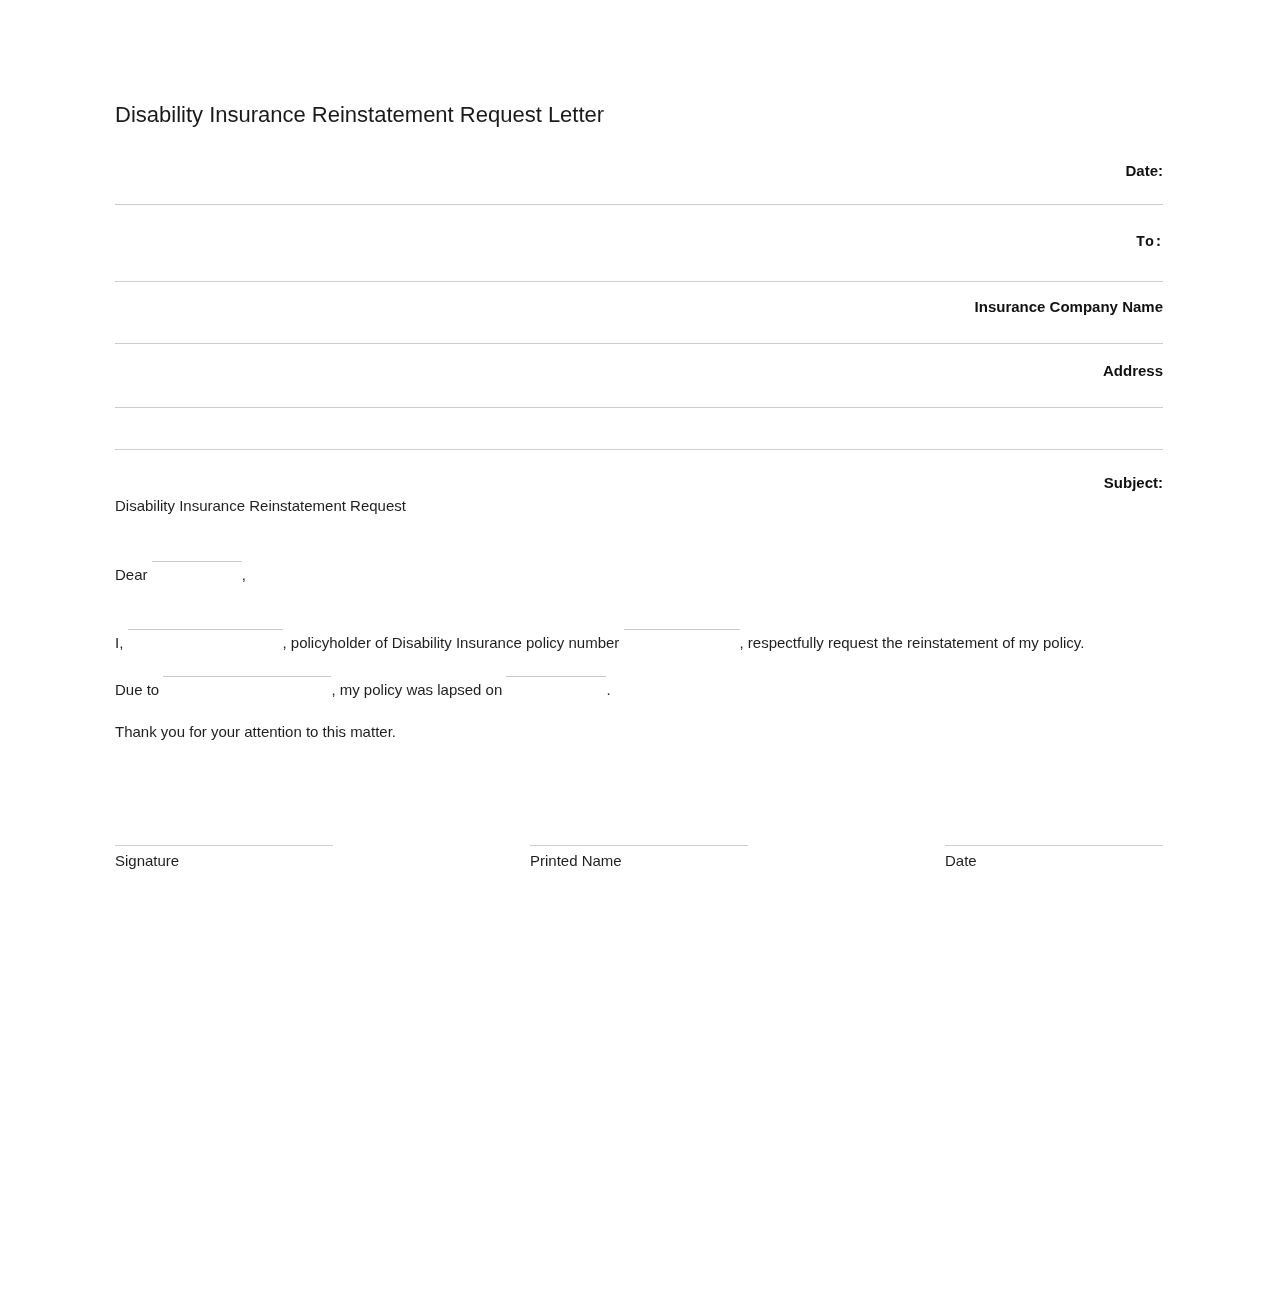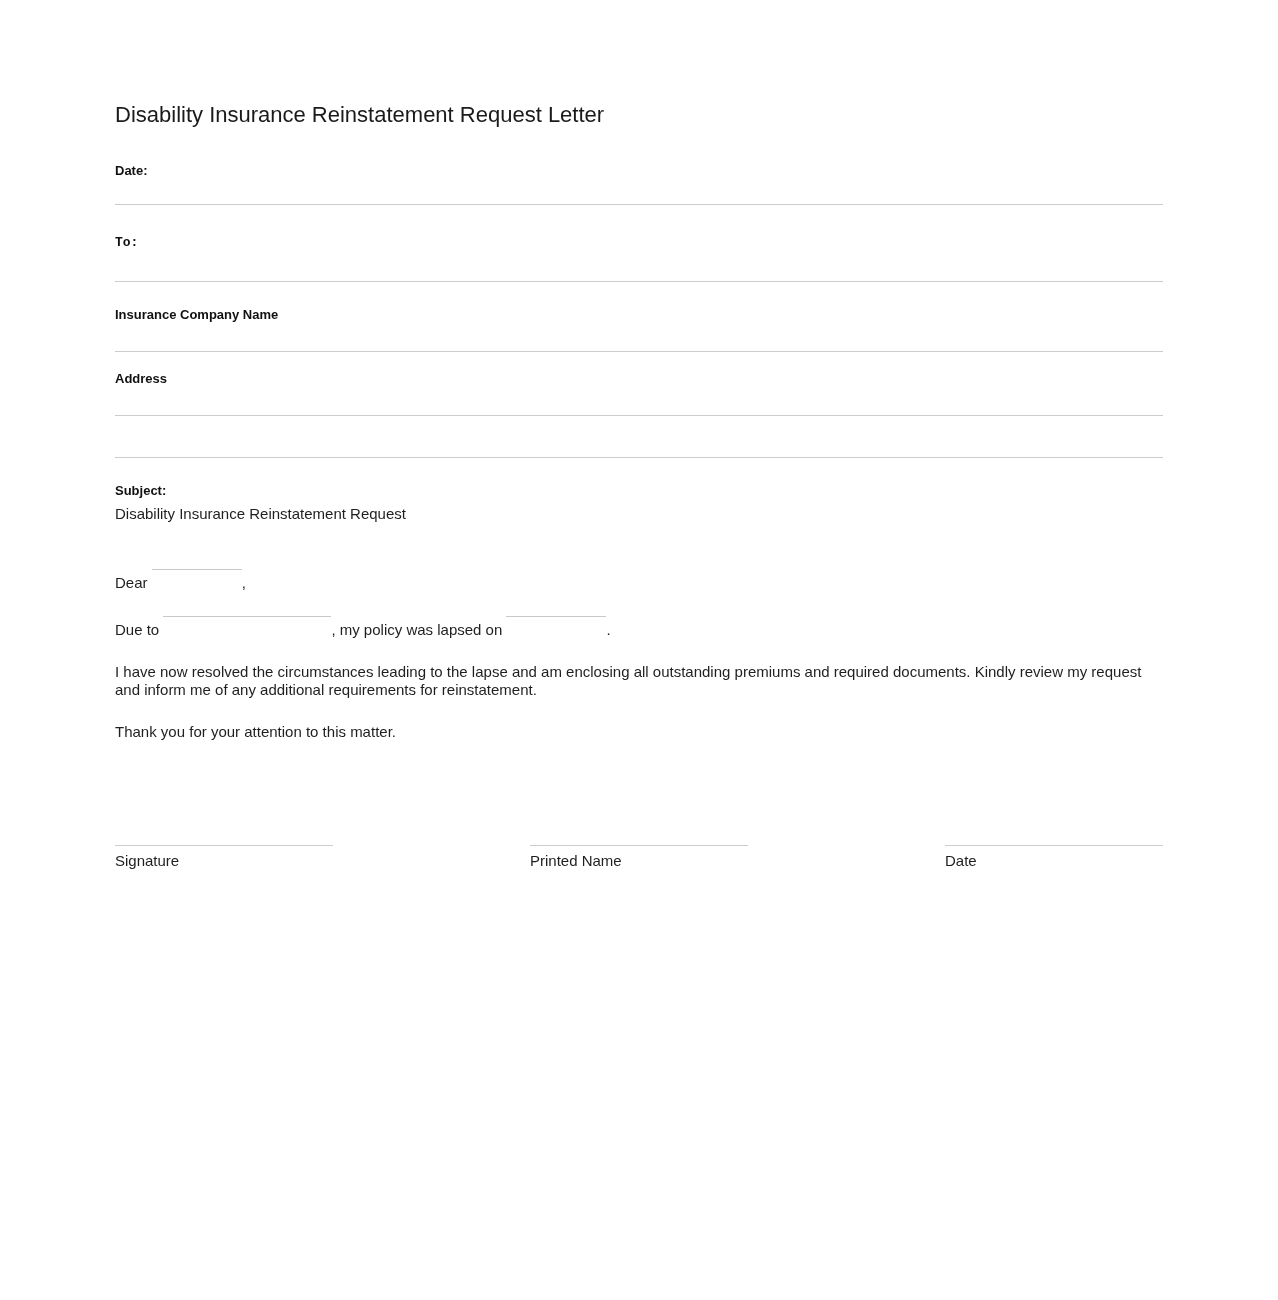--- a/index.html
+++ b/index.html
@@ -25,35 +25,36 @@
     line-height: 18px;
   }
   .doc-title {
     font-size: 22px;
     line-height: 24px;
     font-weight: 400;
     color: #1a1a1a;
   }
   .field-label {
     font-weight: 700;
-    font-size: 13px;
+    font-size: 15px;
     color: #111111;
+    text-align: right;
   }
   .rule {
     border: none;
     border-top: 1px solid #cccccc;
     height: 0;
     width: 100%;
   }
   
   .m-date-label     { margin-top: 35px; }
   .m-rule1          { margin-top: 24px; }
   .m-to-label       { margin-top: 29px; font-family: Liberation Mono, monospace; }
   .m-rule2          { margin-top: 29px; }
-  .m-company-label  { margin-top: 24px; }
+  .m-company-label  { margin-top: 16px; }
   .m-rule3          { margin-top: 27px; }
   .m-address-label  { margin-top: 18px; }
   .m-rule4          { margin-top: 27px; }
   .m-rule5          { margin-top: 41px; }
   .m-subject-label  { margin-top: 24px; }
   .m-subject-value  { margin-top: 5px; }
   .m-salutation     { margin-top: 46px; }
   .m-para1          { margin-top: 45px; }
   .m-para2          { margin-top: 24px; }
   .m-para3          { margin-top: 24px; }
@@ -110,24 +111,24 @@
 
     <div class="field-label m-address-label">Address</div>
     <hr class="rule m-rule4">
     <hr class="rule m-rule5">
 
     <div class="field-label m-subject-label">Subject:</div>
     <div class="m-subject-value">Disability Insurance Reinstatement Request</div>
 
     <p class="m-salutation"><span>Dear</span> <span class="blank blank-salutation"></span><span>,</span></p>
 
+    <p class="m-para1"><span>I,</span> <span class="blank blank-name"></span><span>, policyholder of Disability Insurance policy number</span> <span class="blank blank-policy"></span><span>, respectfully request the reinstatement of my policy.</span></p>
 
     <p class="m-para2"><span>Due to</span> <span class="blank blank-reason"></span><span>, my policy was lapsed on</span> <span class="blank blank-lapse-date"></span><span>.</span></p>
 
-    <p class="m-para3">I have now resolved the circumstances leading to the lapse and am enclosing all outstanding premiums and required documents. Kindly review my request and inform me of any additional requirements for reinstatement.</p>
 
     <p class="m-thanks">Thank you for your attention to this matter.</p>
 
 
     <div class="signature-row m-signature-row">
       <div class="signature-col">
         <hr class="signature-line">
         <span class="signature-label">Signature</span>
       </div>
       <div class="signature-col">

